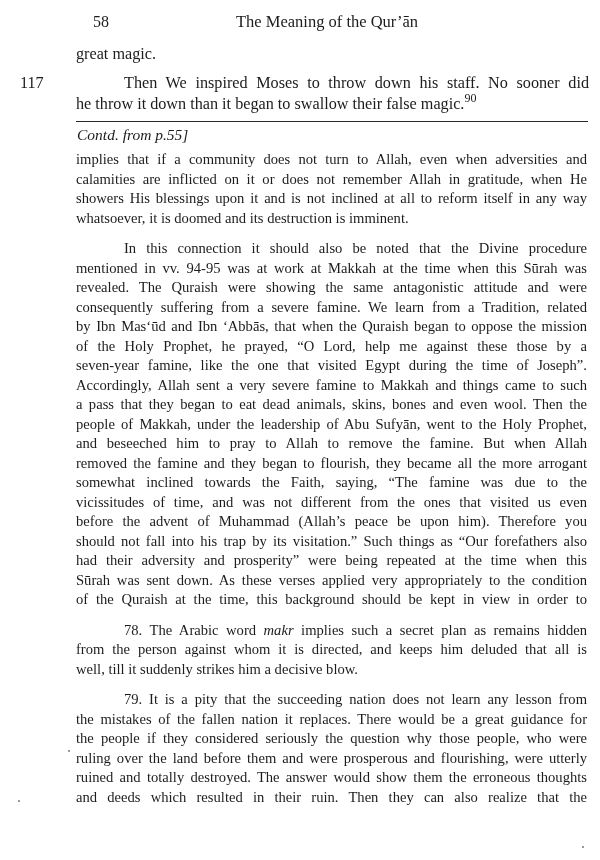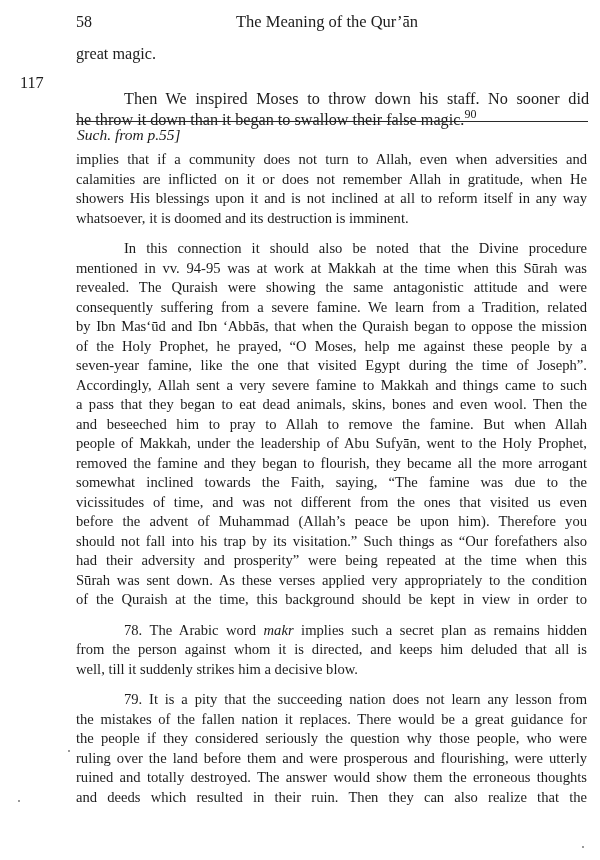--- a/index.html
+++ b/index.html
@@ -10,21 +10,21 @@
     body {
       width: 600px;
       height: 860px;
       position: relative;
       overflow: hidden;
       font-family: "Liberation Serif", "DejaVu Serif", serif;
       color: #1c1c1c;
     }
     .page-number {
       position: absolute;
-      left: 76px;
+      left: 93px;
       top: 13px;
       font-size: 16px;
     }
     .running-title {
       position: absolute;
       left: 236px;
       top: 12px;
       font-size: 16.5px;
     }
     .verse-block {
@@ -45,21 +45,20 @@
       display: block;
       text-align: justify;
       text-align-last: justify;
       white-space: nowrap;
     }
     .verse-117 .line.last {
       text-align-last: left;
     }
     .verse-117 .line.first {
       text-indent: 48px;
-      margin-top: 16px;
     }
     .verse-number {
       position: absolute;
       left: 20px;
       top: 74px;
       font-size: 16.2px;
     }
     sup.fn {
       font-size: 12px;
       vertical-align: 7px;
@@ -125,43 +124,43 @@
 
   <div class="verse-number">117</div>
 
   <div class="verse-block verse-117">
     <span class="line first">Then  We inspired Moses to throw down his staff. No sooner did</span>
     <span class="line last"><span>he throw it down than it began to swallow their false magic.</span><sup class="fn">90</sup></span>
   </div>
 
   <div class="rule"></div>
 
-  <div class="contd">Such. from p.55]</div>
+  <div class="contd">Contd. from p.55]</div>
 
   <div class="footnotes">
 
     <div class="para">
       <span class="line">implies that if a community does not turn to Allah, even when adversities and</span>
       <span class="line">calamities are inflicted on it or does not remember Allah in gratitude, when He</span>
       <span class="line">showers His blessings upon it and is not inclined at all to reform itself in any way</span>
       <span class="line last">whatsoever, it is doomed and its destruction is imminent.</span>
     </div>
 
     <div class="para">
       <span class="line indent">In this connection it should also be noted that the Divine procedure</span>
       <span class="line">mentioned in vv. 94-95 was at work at Makkah at the time when this Sūrah was</span>
       <span class="line">revealed. The Quraish were showing the same antagonistic attitude and were</span>
       <span class="line">consequently suffering from a severe famine. We learn from a Tradition, related</span>
       <span class="line">by Ibn Mas‘ūd and Ibn ‘Abbās, that when the Quraish began to oppose the mission</span>
-      <span class="line">of the Holy Prophet, he prayed, “O Moses, help me against these people by a</span>
+      <span class="line">of the Holy Prophet, he prayed, “O Lord, help me against these those by a</span>
       <span class="line">seven-year famine, like the one that visited Egypt during the time of Joseph”.</span>
       <span class="line">Accordingly, Allah sent a very severe famine to Makkah and things came to such</span>
       <span class="line">a pass that they began to eat dead animals, skins, bones and even wool. Then the</span>
+      <span class="line">people of Makkah, under the leadership of Abu Sufyān, went to the Holy Prophet,</span>
       <span class="line">and beseeched him to pray to Allah to remove the famine. But when Allah</span>
-      <span class="line">people of Makkah, under the leadership of Abu Sufyān, went to the Holy Prophet,</span>
       <span class="line">removed the famine and they began to flourish, they became all the more arrogant</span>
       <span class="line">somewhat inclined towards the Faith, saying, “The famine was due to the</span>
       <span class="line">vicissitudes of time, and was not different from the ones that visited us even</span>
       <span class="line">before the advent of Muhammad (Allah’s peace be upon him). Therefore you</span>
       <span class="line">should not fall into his trap by its visitation.” Such things as “Our forefathers also</span>
       <span class="line">had their adversity and prosperity” were being repeated at the time when this</span>
       <span class="line">Sūrah was sent down. As these verses applied very appropriately to the condition</span>
       <span class="line">of the Quraish at the time, this background should be kept in view in order to</span>
     </div>
 

